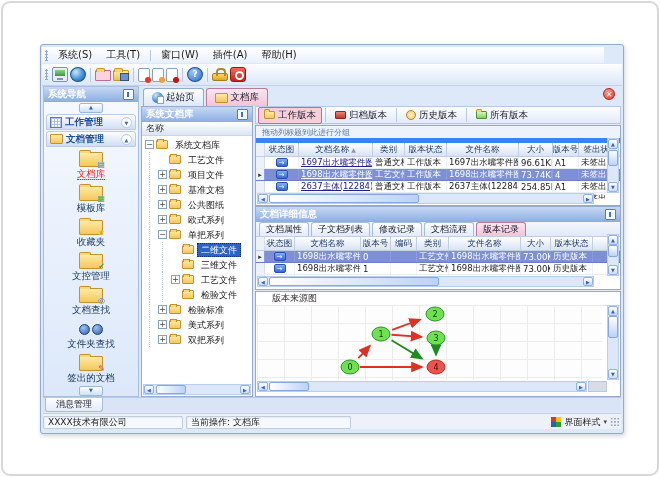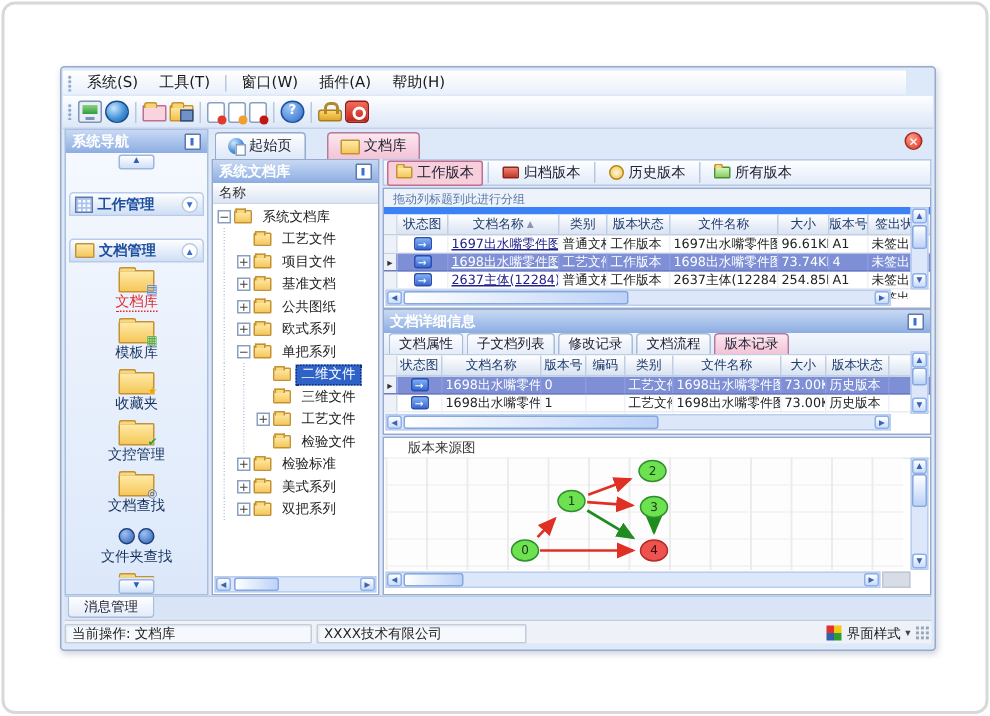--- a/index.html
+++ b/index.html
@@ -49,39 +49,39 @@
   .xfolder{position:relative;background:linear-gradient(#ffeaa6,#f5c75b);border:1px solid #c49232;border-radius:1px;box-sizing:border-box;}
   .xfolder::before{content:"";position:absolute;top:-3px;left:-1px;width:45%;height:2px;background:#f8d87e;
     border:1px solid #c49232;border-bottom:none;border-radius:2px 2px 0 0;}
   
   .sidebar{position:absolute;left:2px;top:41px;width:96px;height:311px;background:linear-gradient(#f6f9ff,#dce8fa);
     border:1px solid #aabfdd;display:flex;flex-direction:column;box-sizing:border-box;}
   .scrollhint{height:11px;display:flex;align-items:center;justify-content:center;flex:none;}
   .pill{width:22px;height:8px;background:linear-gradient(#fff,#cfe0f8);border:1px solid #9fb6dc;border-radius:2px;
     font-size:5px;line-height:6px;color:#2d5fb8;text-align:center;}
   .side-body{flex:1;overflow:hidden;}
-  .group-hd{height:14px;margin:15px 2px 0;background:linear-gradient(#fdfeff,#cfdef5);border:1px solid #b9cbe8;
+  .group-hd{height:14px;margin:1px 2px 0;background:linear-gradient(#fdfeff,#cfdef5);border:1px solid #b9cbe8;
     border-radius:3px 3px 0 0;display:flex;align-items:center;font-size:9.5px;color:#1e4e9e;font-weight:bold;padding:0 3px;gap:3px;}
   .chev{margin-left:auto;width:11px;height:11px;border-radius:50%;background:#fff;border:1px solid #b9cbe8;
     color:#3b6fd4;font-size:5px;line-height:10px;text-align:center;box-sizing:border-box;}
   .gi-grid{width:10px;height:9px;background:#fff;border:1px solid #5a7ab0;flex:none;
     background-image:linear-gradient(#aac4ee 1px,transparent 1px),linear-gradient(90deg,#aac4ee 1px,transparent 1px);background-size:3px 3px;}
   .gi-folder{width:11px;height:8px;flex:none;background:linear-gradient(#ffeaa6,#f5c75b);border:1px solid #c49232;border-radius:1px;}
   .side-items{padding-top:3px;}
   .side-item{height:34px;display:flex;flex-direction:column;align-items:center;justify-content:flex-start;}
   .folder-lg{width:24px;height:15px;margin-top:2px;flex:none;}
   .badge{position:absolute;right:-3px;bottom:-3px;font-size:8px;line-height:8px;font-style:normal;text-shadow:0 0 1px #fff;}
   .binoc{width:24px;height:15px;position:relative;margin-top:2px;flex:none;}
   .binoc i{position:absolute;top:2px;width:11px;height:11px;border-radius:50%;background:radial-gradient(circle at 35% 30%,#9cc2f5,#2f5fae);border:1px solid #1d3f7e;box-sizing:border-box;}
   .binoc .l1{left:0;}.binoc .l2{right:0;}
   .side-item .lbl{font-size:9.5px;color:#16325c;margin-top:1px;line-height:11px;}
   .side-item.selected .lbl{color:#e02a2a;border-bottom:1px dotted #e02a2a;}
   
   .tabstrip{position:absolute;left:100px;top:41px;width:480px;height:20px;}
-  .tabs{position:absolute;left:2px;bottom:0;display:flex;gap:14px;align-items:flex-end;}
+  .tabs{position:absolute;left:2px;bottom:0;display:flex;gap:2px;align-items:flex-end;}
   .tab{height:17px;display:flex;align-items:center;gap:3px;padding:0 8px;font-size:9.5px;color:#223;
     border:1px solid #94abd0;border-bottom:none;border-radius:3px 3px 0 0;background:linear-gradient(#fdfeff,#dde8f8);}
   .tab.active{background:linear-gradient(#fbe7ef,#f3c3d6);border-color:#b77a9a;}
   .ti-globe{width:11px;height:11px;border-radius:50%;background:radial-gradient(circle at 35% 30%,#cfe8ff,#4a90d9 55%,#2a5fa8);position:relative;}
   .ti-globe::after{content:"";position:absolute;right:-1px;bottom:-1px;width:5px;height:6px;background:#fff;border:1px solid #8aa0c0;}
   .ti-folder{width:11px;height:8px;background:linear-gradient(#ffeaa6,#f5c75b);border:1px solid #c49232;border-radius:1px;}
   .close-btn{position:absolute;right:6px;top:2px;width:12px;height:12px;border-radius:50%;
     background:radial-gradient(circle at 35% 30%,#ff9a8a,#d83a28);border:1px solid #a8291a;
     color:#fff;font-size:8px;line-height:11px;text-align:center;font-weight:bold;box-sizing:border-box;}
   
@@ -648,22 +648,22 @@
           <span class="th" style="top: 10px; height: 22px;"></span>
           <span class="ar b">▼</span>
         </div>
       </div>
 
     <div class="msgstrip">
       <span class="msgtab">消息管理</span>
     </div>
 
     <div class="statusbar">
+      <span class="sect company">XXXX技术有限公司</span>
       <span class="sect op">当前操作: 文档库</span>
-      <span class="sect company">XXXX技术有限公司</span>
       <span class="sb-spacer"></span>
       <span class="stylebtn">
         <span class="pal">
             <i></i>
             <i></i>
             <i></i>
             <i></i>
           </span>
         <span>界面样式</span>
         <span class="caret">▾</span>

